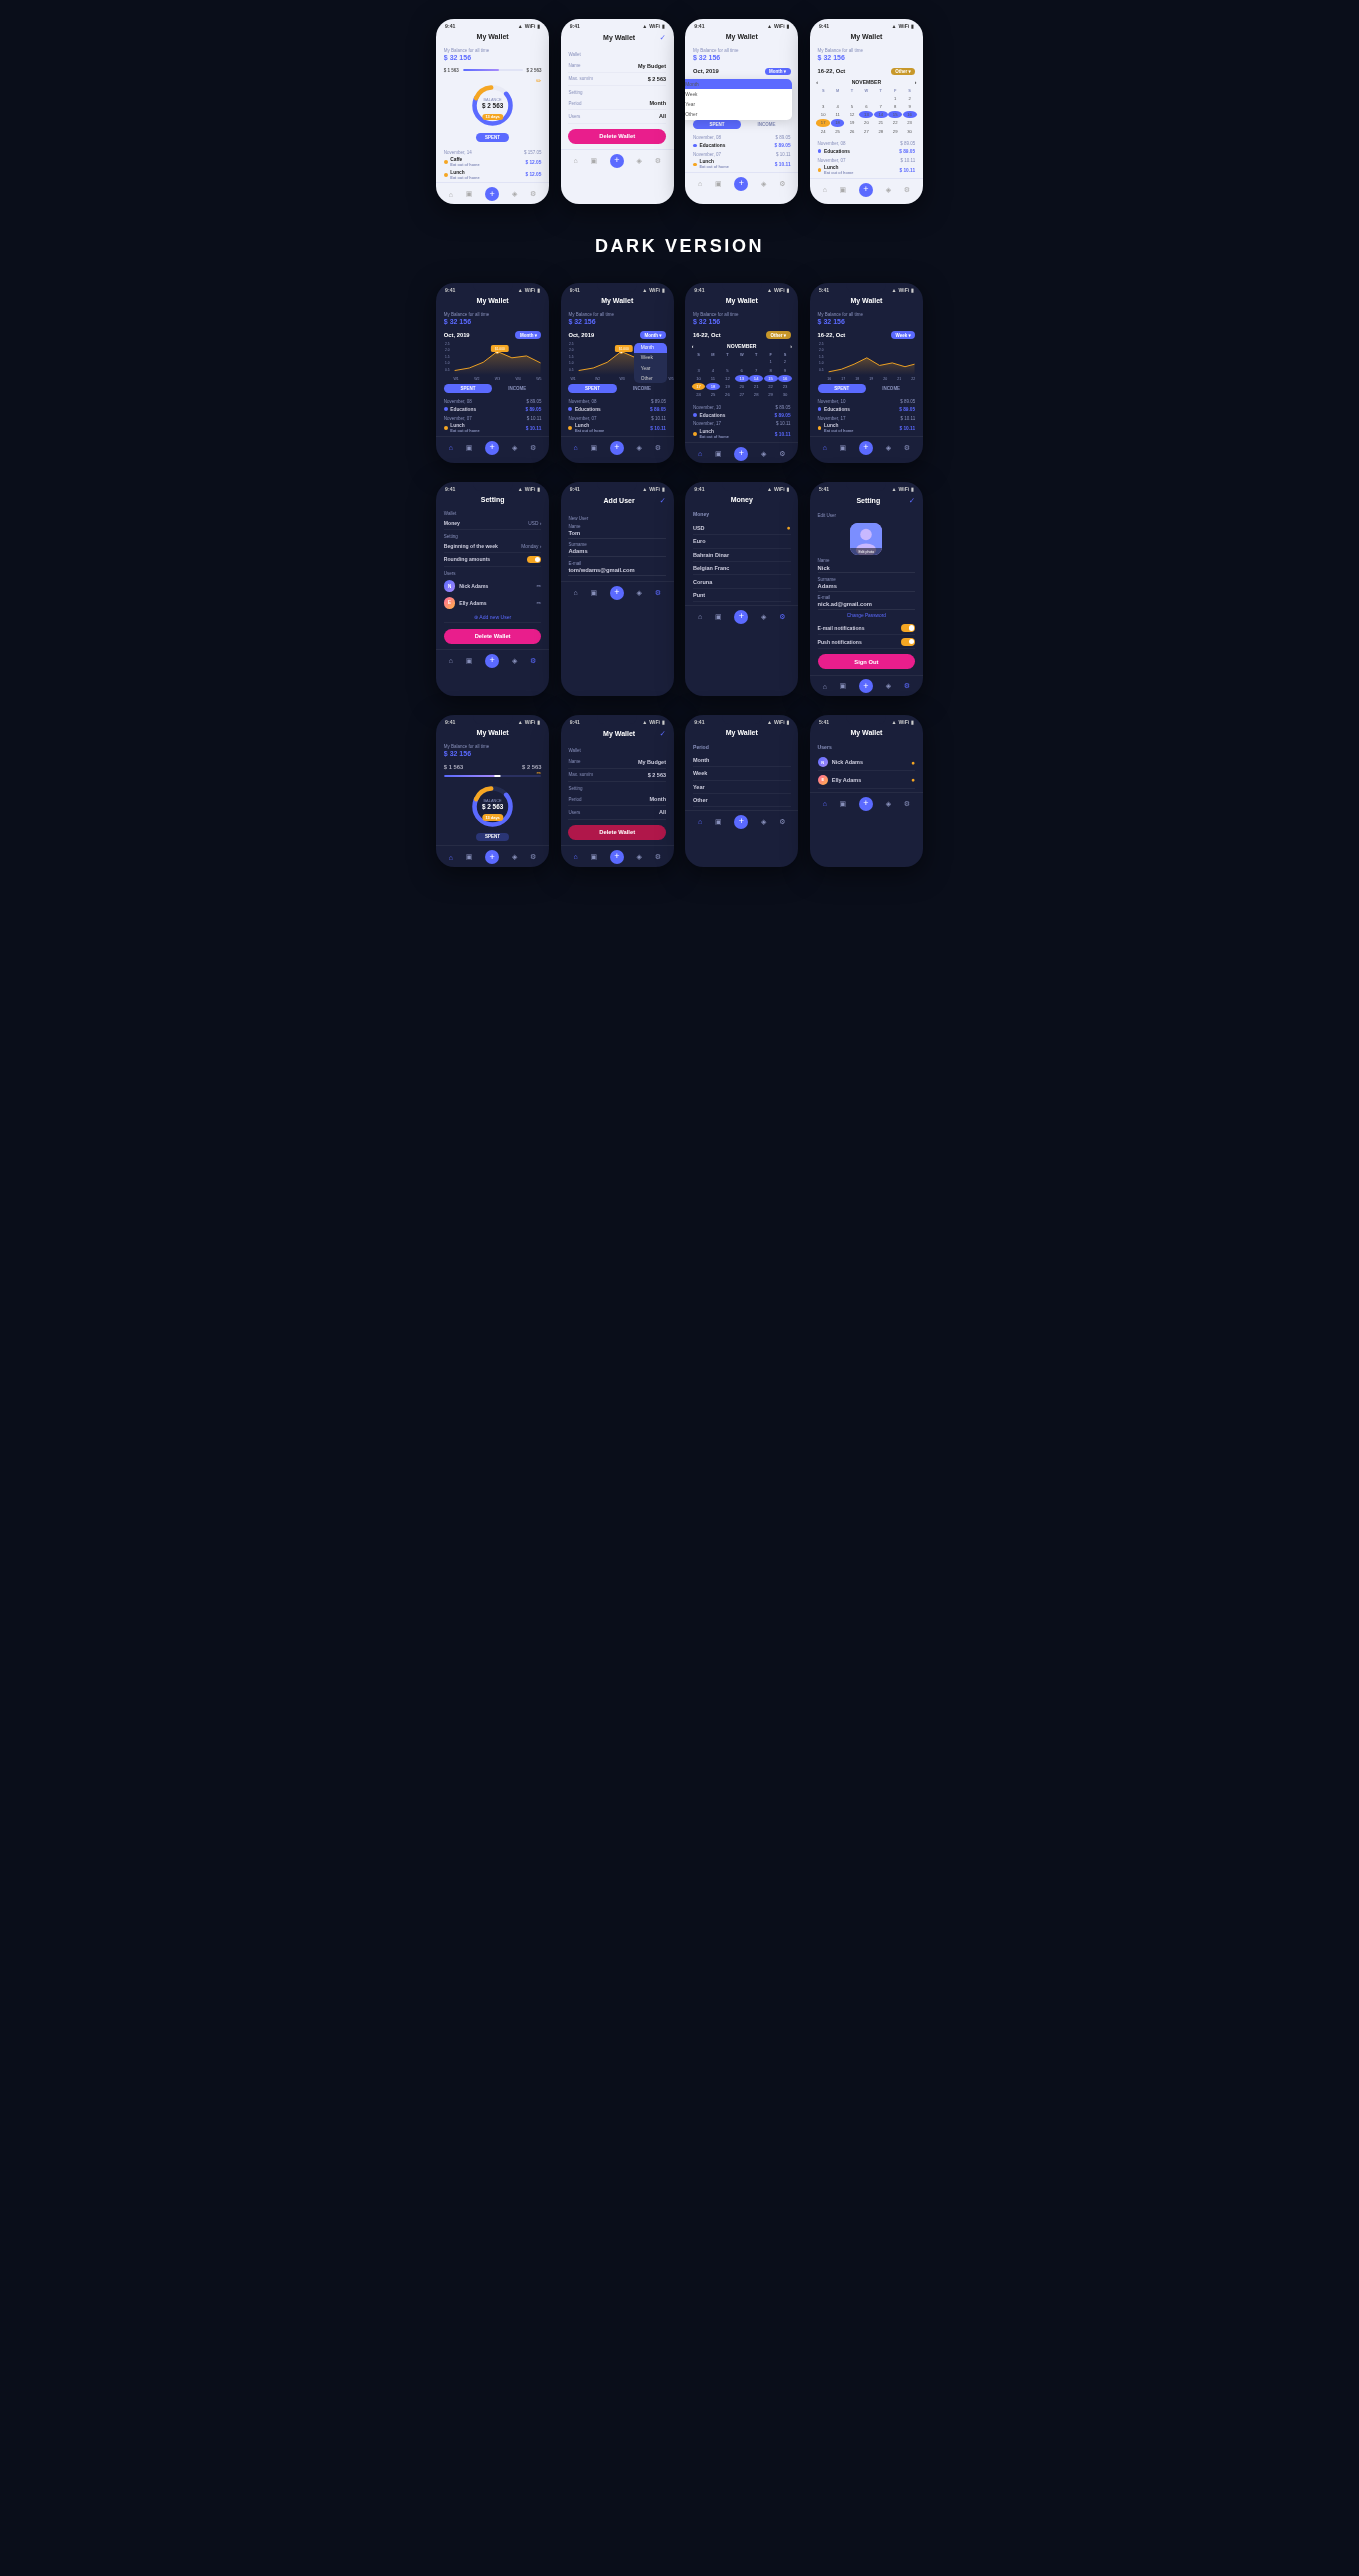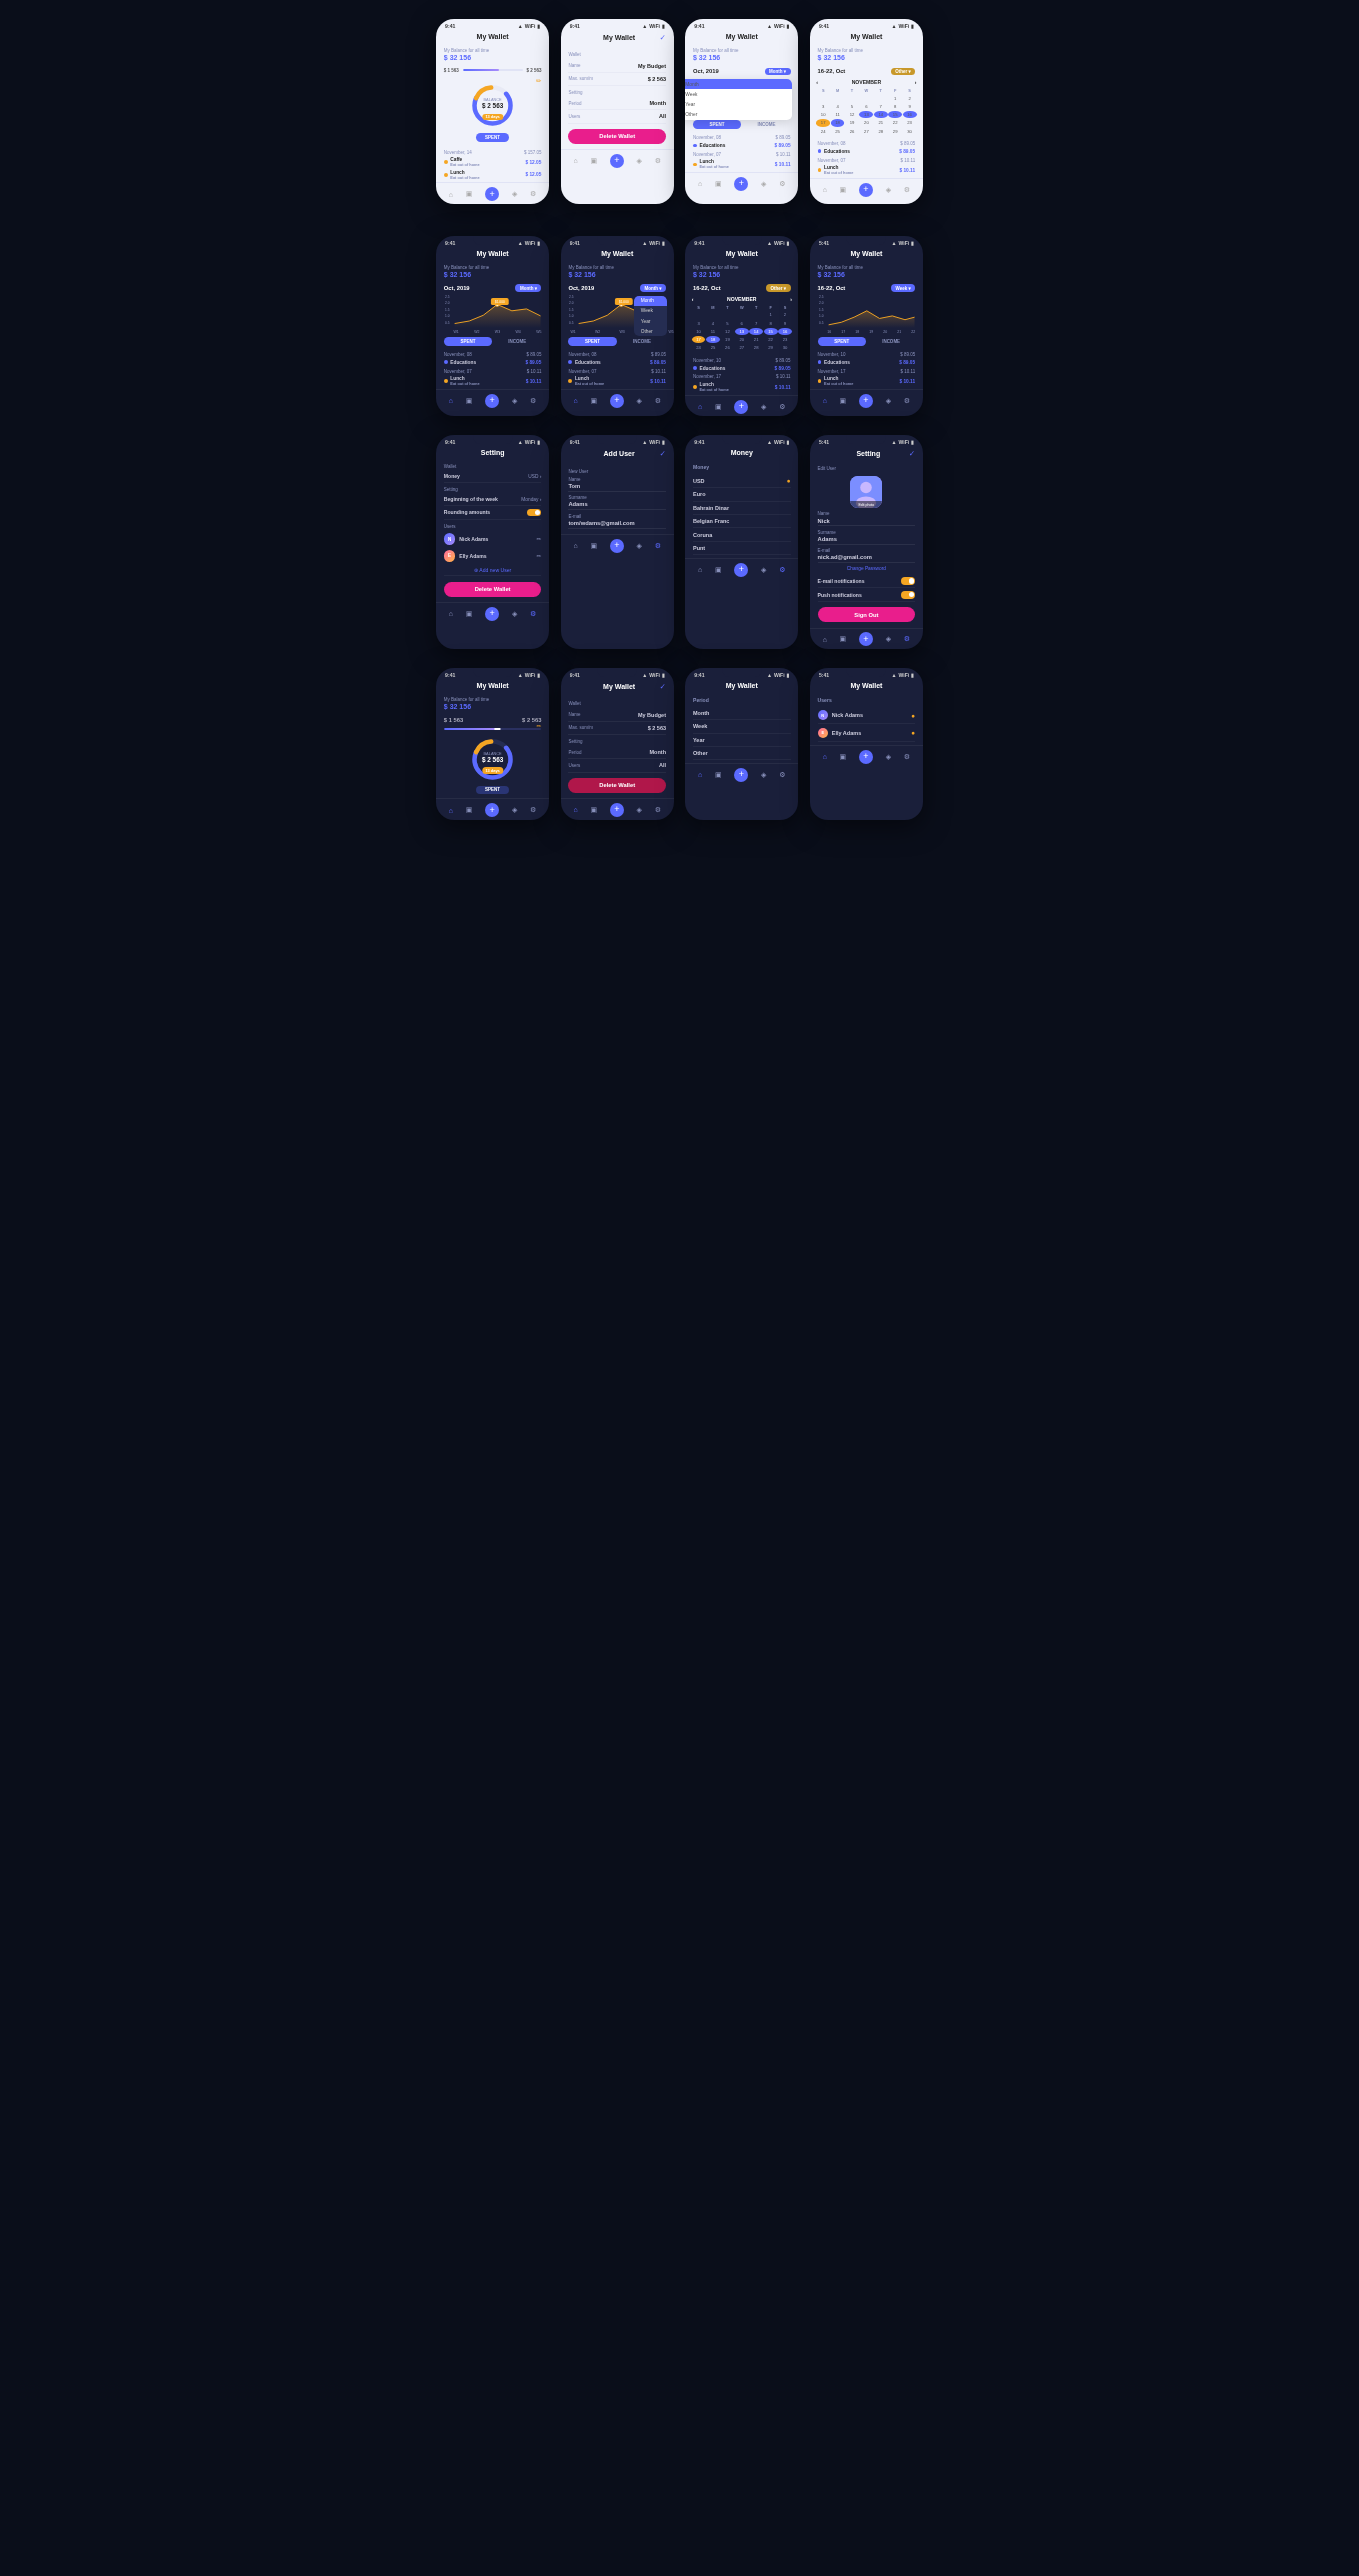--- a/index.html
+++ b/index.html
@@ -890,20 +890,21 @@
         <span class="nav-icon active">⌂</span>
         <span class="nav-icon">▣</span>
         <div class="nav-plus">+</div>
         <span class="nav-icon">◈</span>
         <span class="nav-icon">⚙</span>
       </div>
     </div>
 
   </div>
 
+  <div class="dark-version-label">DARK VERSION</div>
 
   <div class="dark-section">
 
     <div class="phone-row">
 
       <div class="phone dark">
         <div class="notch"></div>
         <div class="status-bar">
           <span>9:41</span>
           <div class="status-right">

